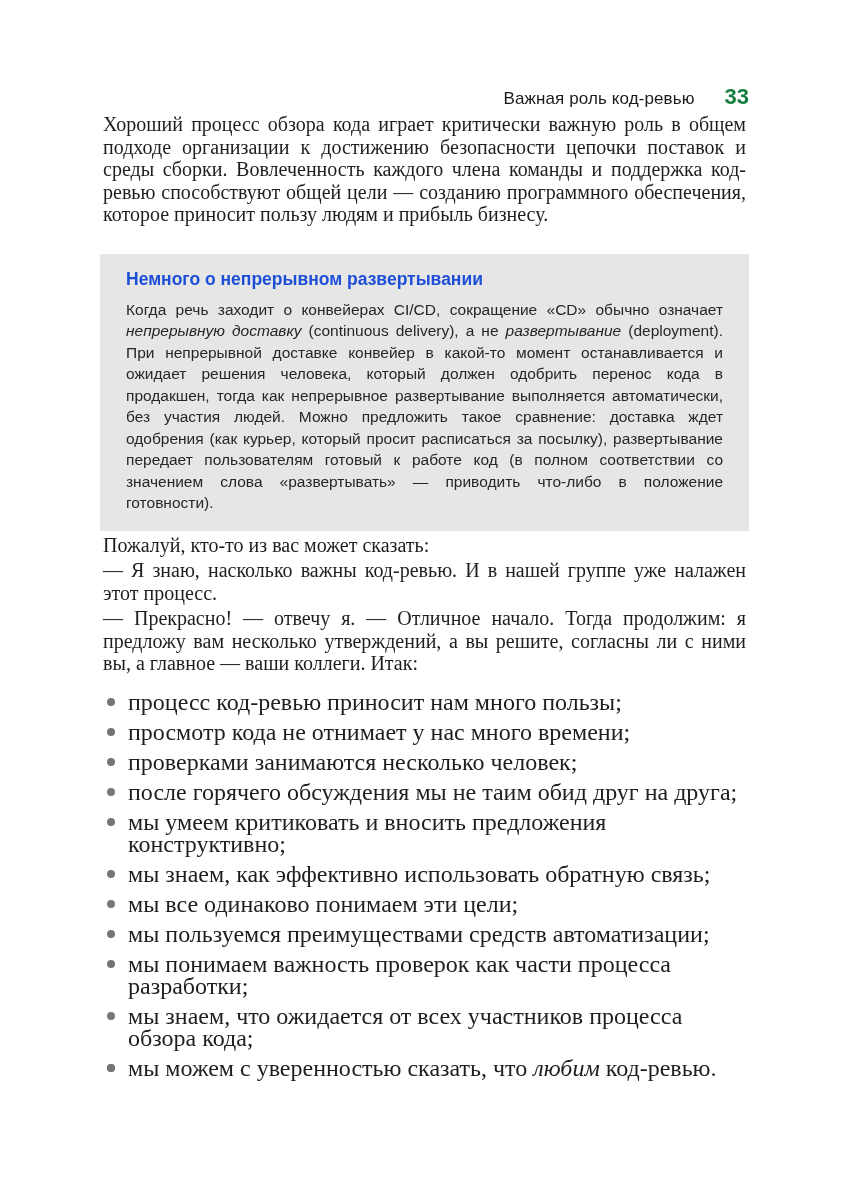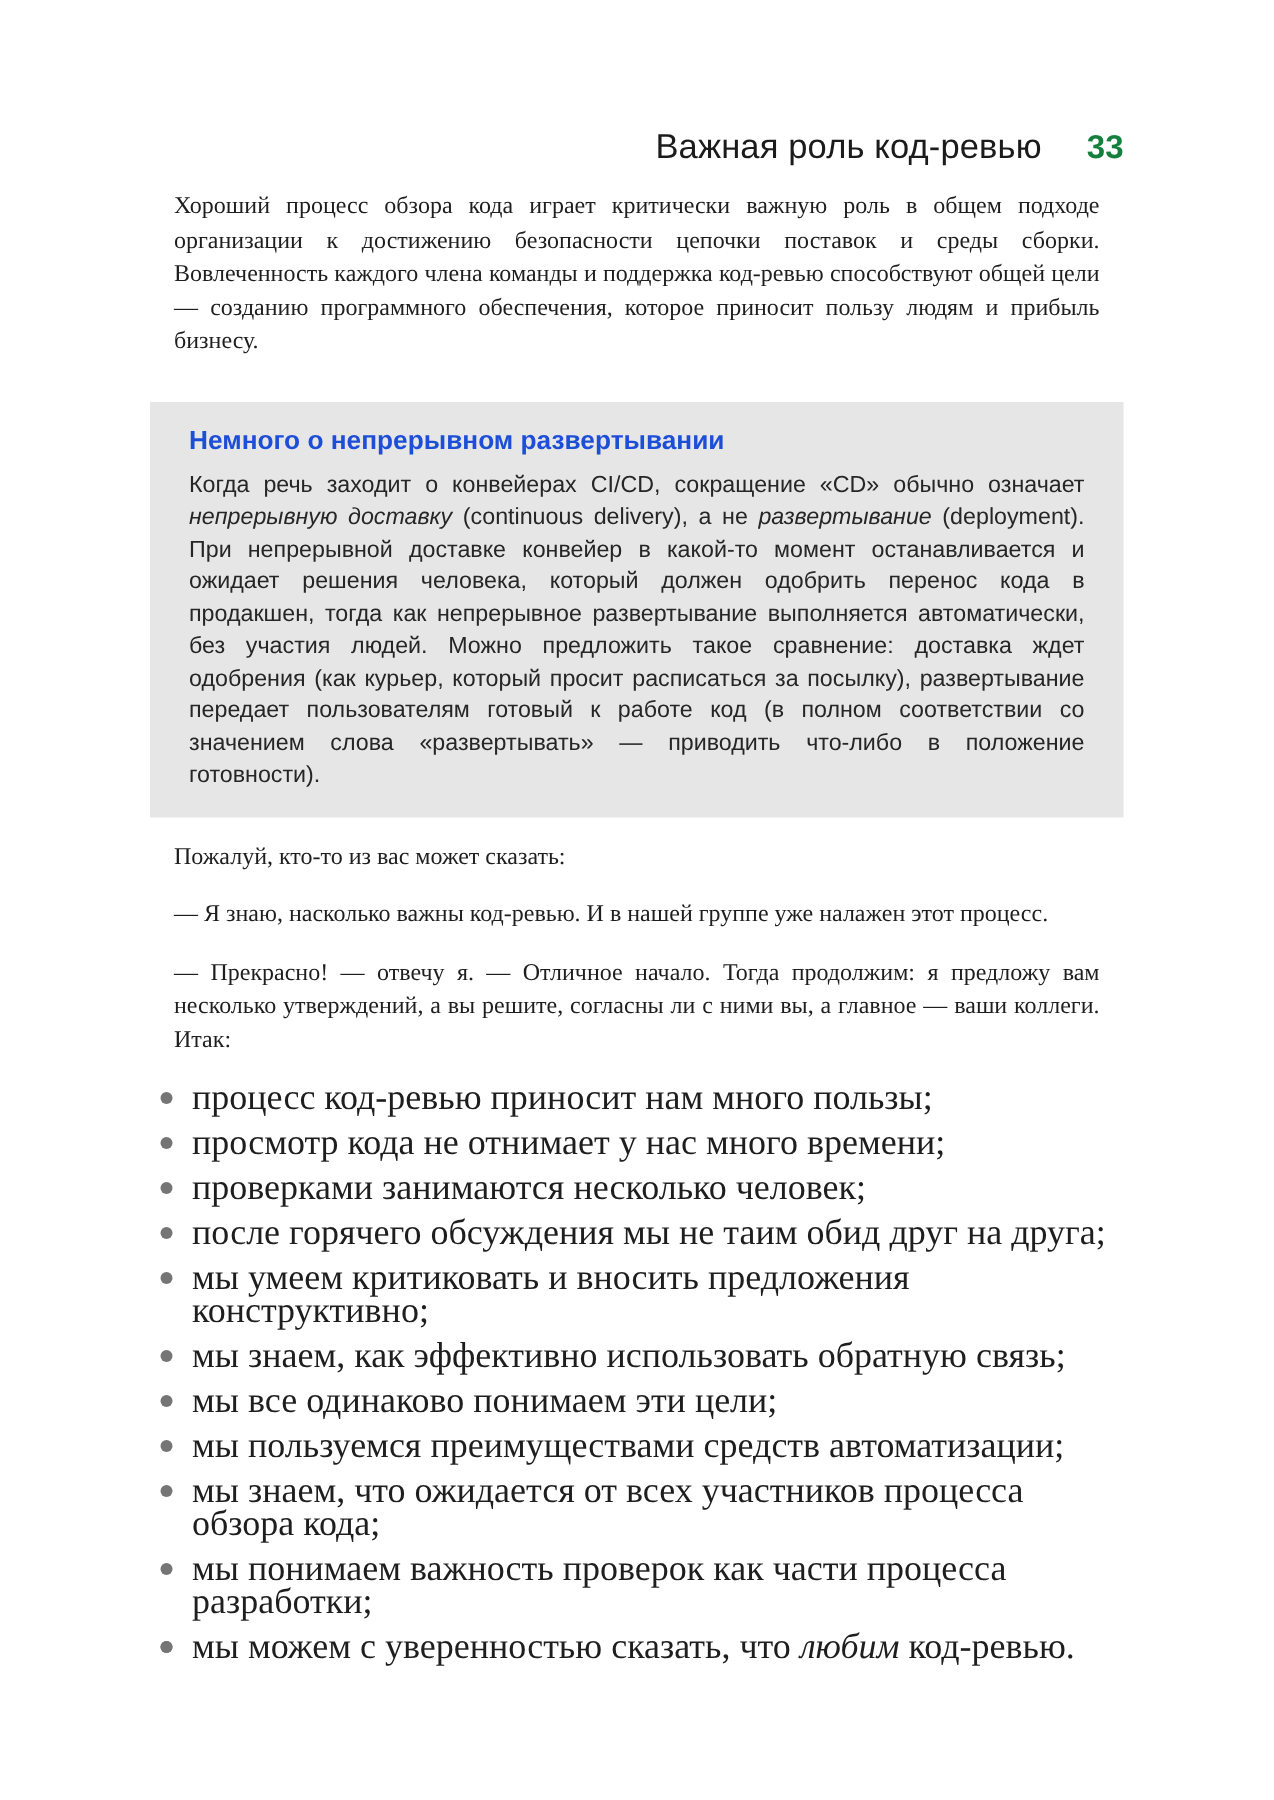--- a/index.html
+++ b/index.html
@@ -20,33 +20,33 @@
   }
   
   .running-head {
     display: flex;
     justify-content: flex-end;
     align-items: baseline;
     gap: 30px;
     font-family: "Liberation Sans", sans-serif;
   }
   .head-title {
-    font-size: 23px;
+    font-size: 17px;
     color: #1b1b1b;
     letter-spacing: 0.1px;
   }
   .head-number {
     font-size: 22px;
     font-weight: bold;
     color: #15803d;
   }
   
   p.body-par {
-    margin: 16px;
-    font-size: 16px;
+    margin: 3px;
+    font-size: 20px;
     line-height: 22.5px;
     text-align: justify;
   }
   .intro { margin-top: 31px; }
   .lead-in { margin-top: 36px; }
   .dialogue { margin-top: 12px; }
   
   .callout {
     margin-top: 28px;
     background: #e6e6e6;
@@ -118,20 +118,20 @@
 
     <ul class="bullet-list">
         <li><span class="dot"></span><span class="li-text"><span>процесс код-ревью приносит нам много пользы;</span></span></li>
         <li><span class="dot"></span><span class="li-text"><span>просмотр кода не отнимает у нас много времени;</span></span></li>
         <li><span class="dot"></span><span class="li-text"><span>проверками занимаются несколько человек;</span></span></li>
         <li><span class="dot"></span><span class="li-text"><span>после горячего обсуждения мы не таим обид друг на друга;</span></span></li>
         <li><span class="dot"></span><span class="li-text"><span>мы умеем критиковать и вносить предложения конструктивно;</span></span></li>
         <li><span class="dot"></span><span class="li-text"><span>мы знаем, как эффективно использовать обратную связь;</span></span></li>
         <li><span class="dot"></span><span class="li-text"><span>мы все одинаково понимаем эти цели;</span></span></li>
         <li><span class="dot"></span><span class="li-text"><span>мы пользуемся преимуществами средств автоматизации;</span></span></li>
+        <li><span class="dot"></span><span class="li-text"><span>мы понимаем важность проверок как части процесса разработки;</span></span></li>
         <li><span class="dot"></span><span class="li-text"><span>мы знаем, что ожидается от всех участников процесса обзора кода;</span></span></li>
-        <li><span class="dot"></span><span class="li-text"><span>мы понимаем важность проверок как части процесса разработки;</span></span></li>
         <li><span class="dot"></span></li>
         <li><span class="dot"></span><span class="li-text"><span>мы можем с уверенностью сказать, что </span><em>любим</em><span> код-ревью.</span></span></li>
       </ul>
 
   </main>
 </div>
 
 </body></html>

